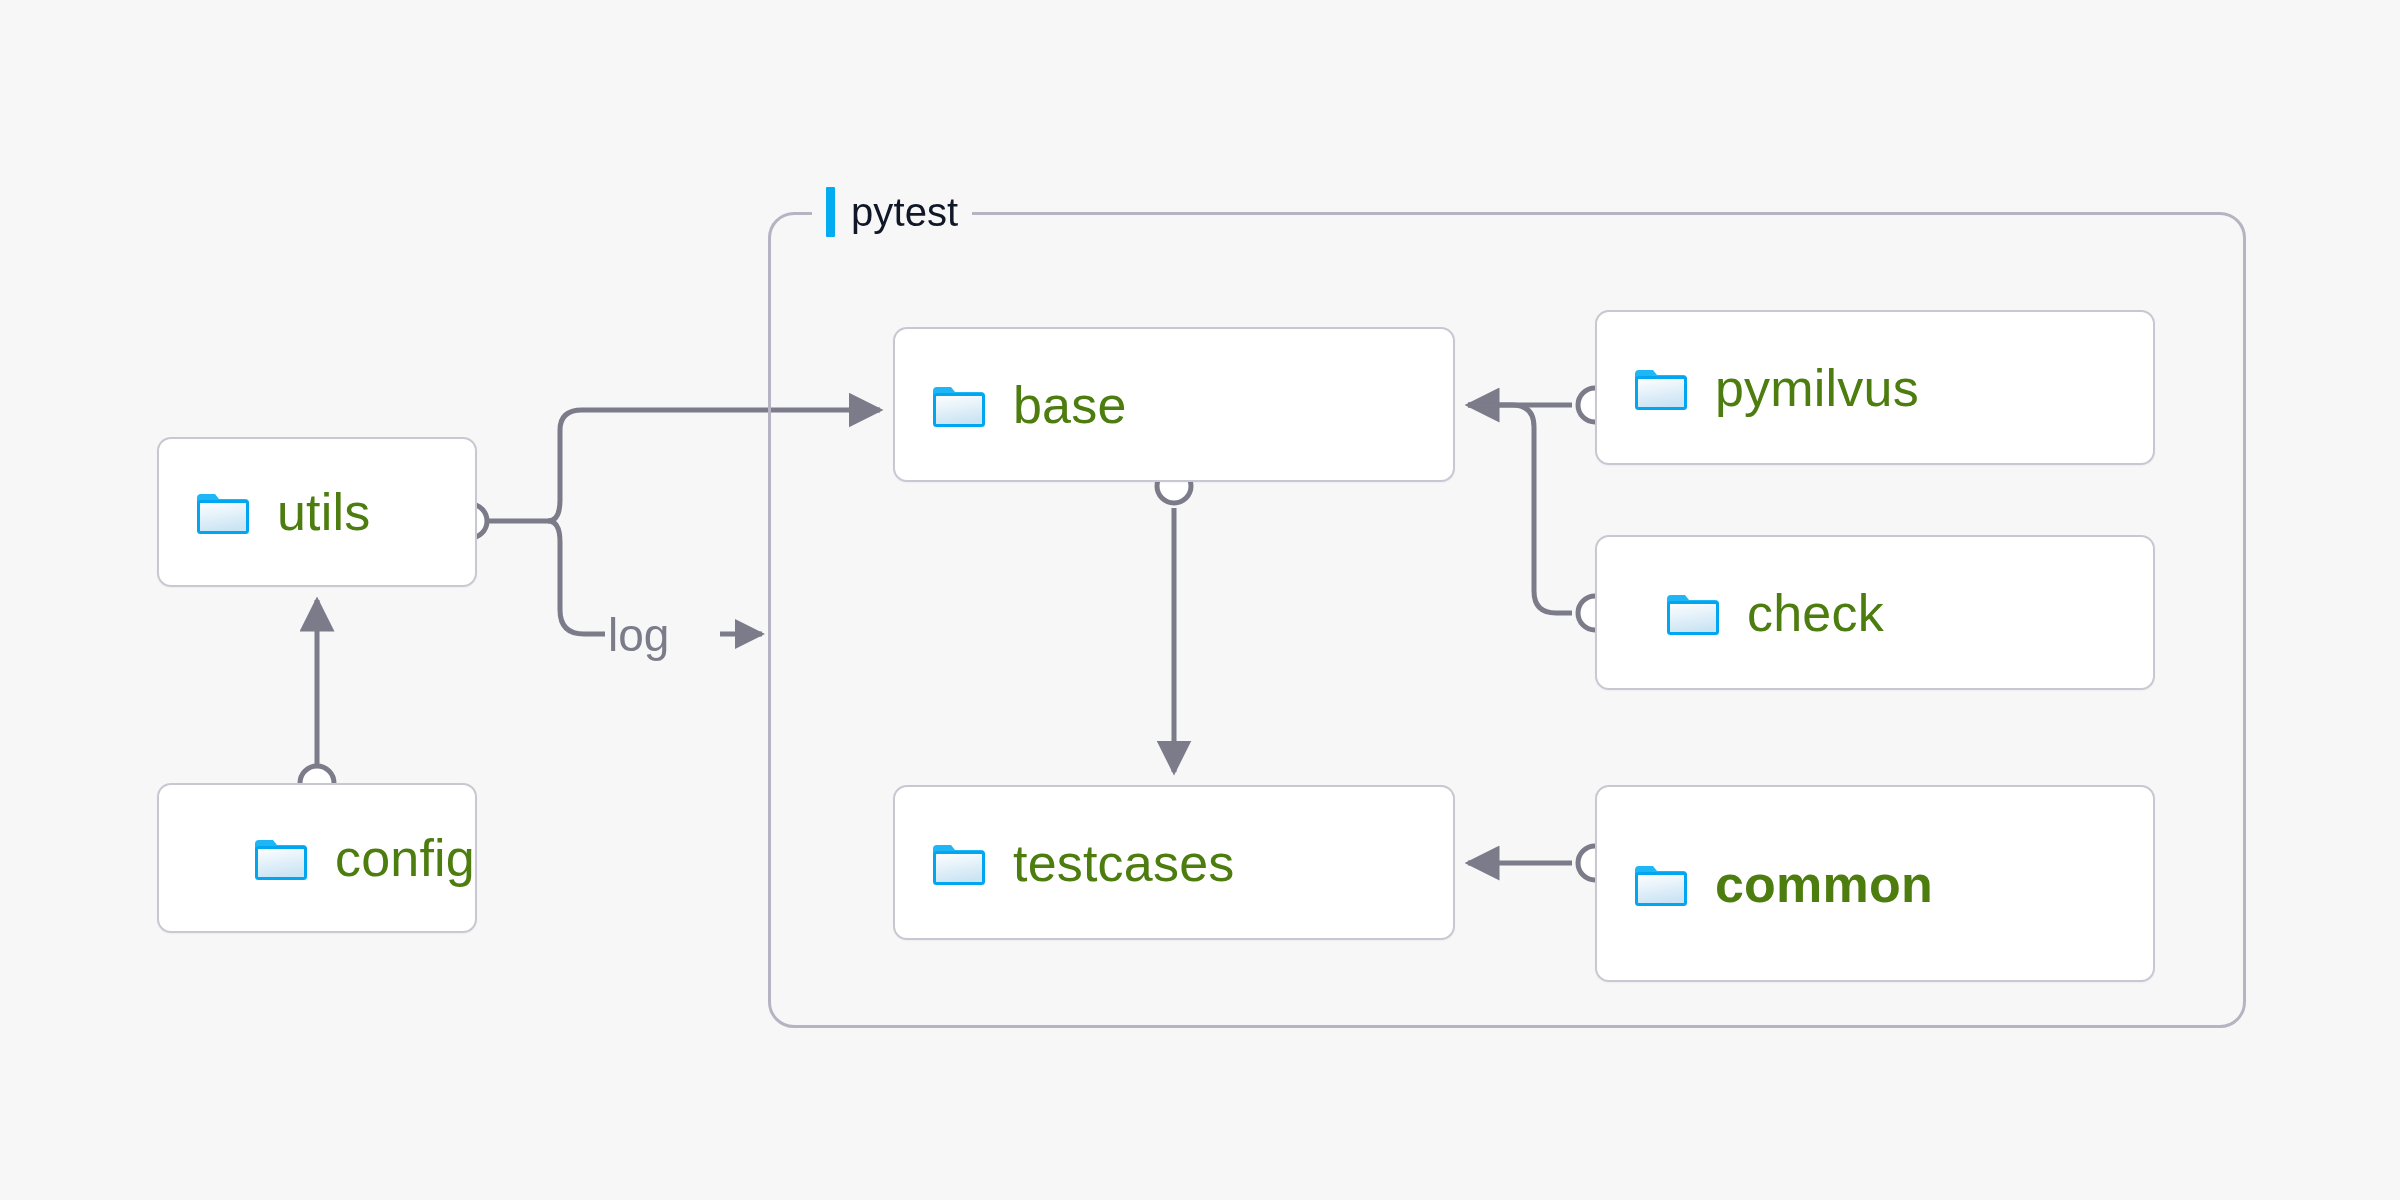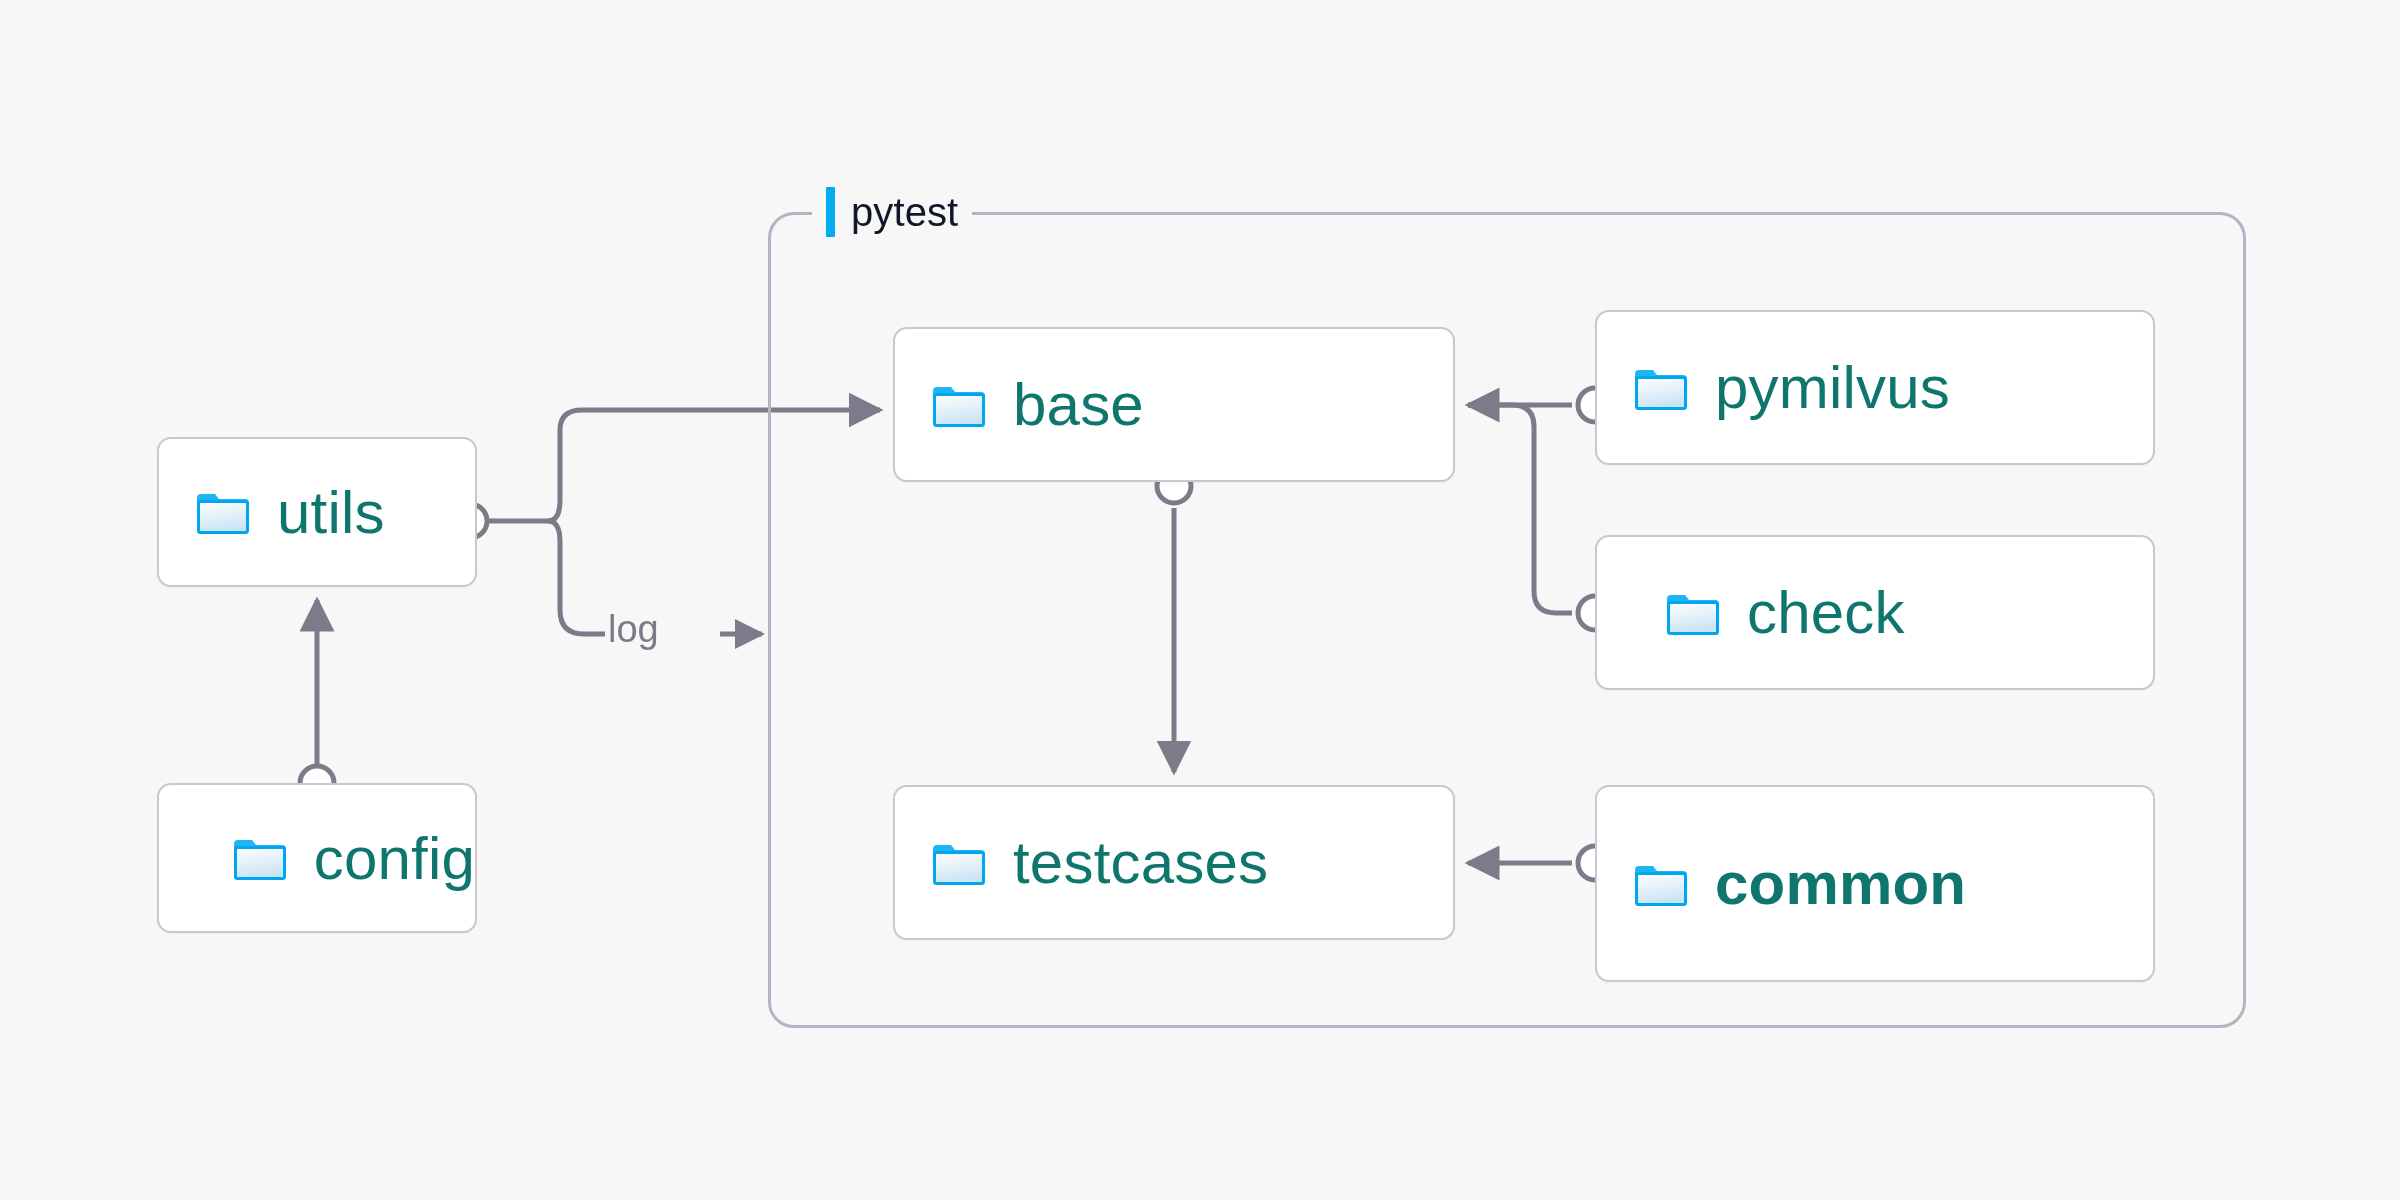--- a/index.html
+++ b/index.html
@@ -66,36 +66,36 @@
     align-items: center;
     box-shadow: 0 1px 2px rgba(16,24,40,0.04);
   }
   .node-inner {
     display: flex;
     align-items: center;
     gap: 26px;
     padding-left: 36px;
   }
   .node-label {
-    font-size: 60px;
-    color: #0f766e;
+    font-size: 52px;
+    color: #4d7c0f;
     letter-spacing: 0.2px;
     white-space: nowrap;
   }
   .folder-icon {
     flex: none;
     width: 56px;
     height: 48px;
     display: block;
   }
 
   
   .edge-label {
     position: absolute;
-    font-size: 38px;
+    font-size: 46px;
     color: #7b7b8a;
     white-space: nowrap;
   }
 </style>
 </head>
 <body>
 
 <div id="canvas">
 
   <svg id="edge-layer" viewBox="0 0 2400 1200" xmlns="http://www.w3.org/2000/svg">

